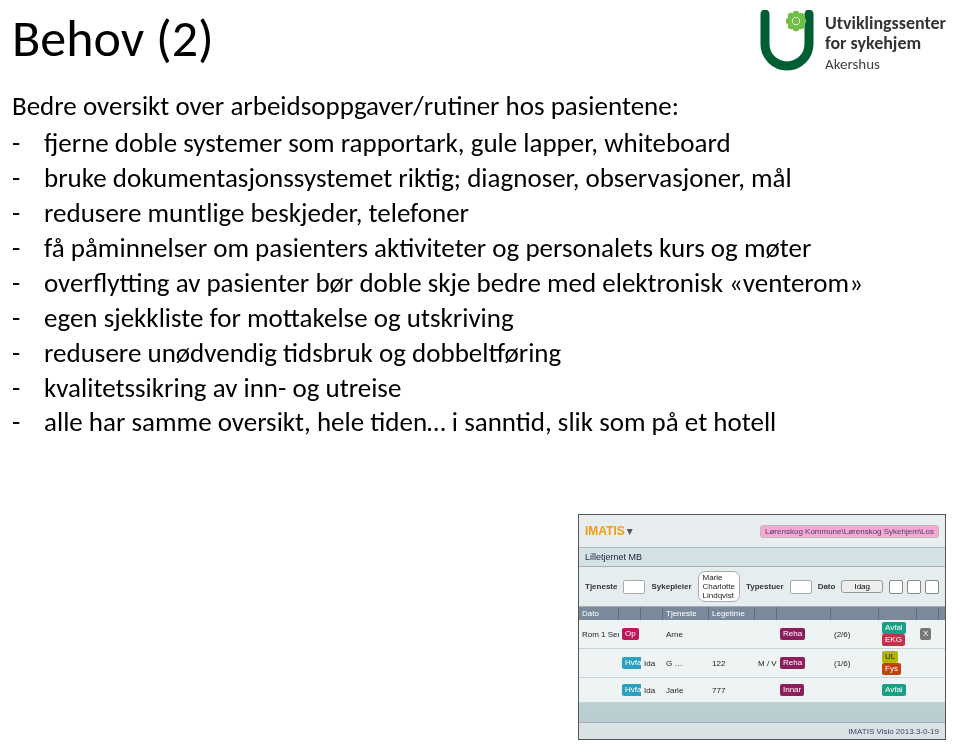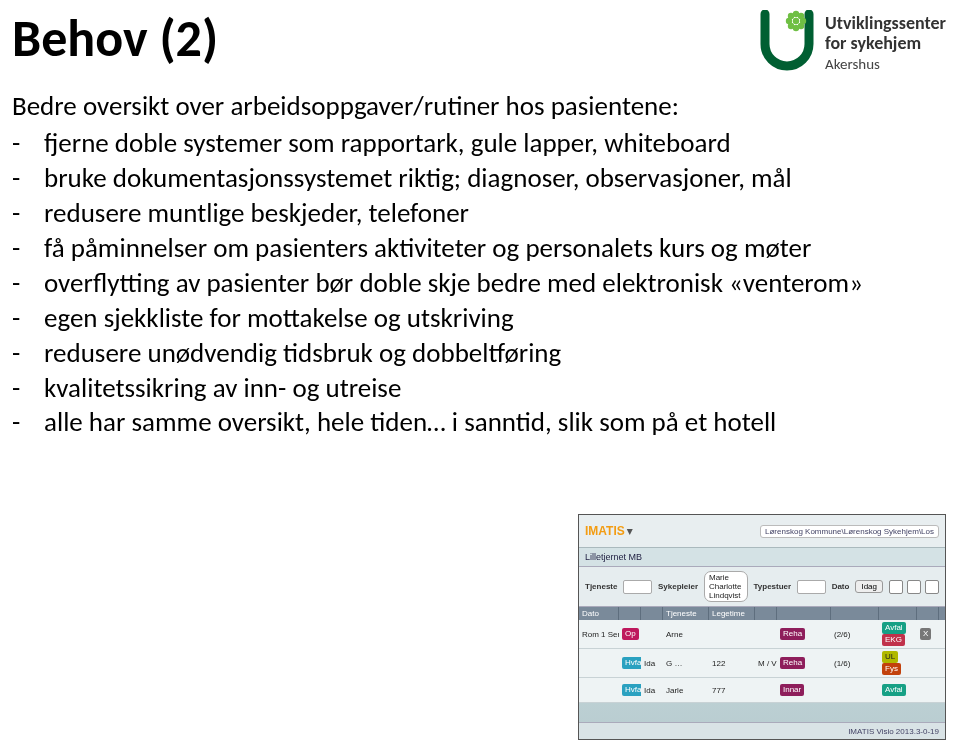--- a/index.html
+++ b/index.html
@@ -1,39 +1,39 @@
 <!DOCTYPE html>
 <html><head>
 <meta charset="utf-8">
 <style>
   html,body{margin:0;padding:0;width:960px;height:754px;background:#fff;font-family:Calibri,Arial,sans-serif;color:#000;overflow:hidden}
   .slide{position:relative;width:960px;height:754px;box-sizing:border-box}
-  .title{position:absolute;left:12px;top:6px;font-size:52px;font-weight:700}
+  .title{position:absolute;left:12px;top:6px;font-size:52px;font-weight:400}
   .logo-block{position:absolute;right:14px;top:10px;display:flex;align-items:flex-end;gap:10px}
   .logo-txt{font-size:16px;line-height:1.1;color:#333}
   .logo-txt .l1{font-weight:700;font-size:18px}
   .logo-txt .l2{font-weight:700;font-size:18px}
   .logo-txt .l3{font-weight:400;font-size:15px;color:#444;margin-top:2px}
   .logo-icon svg{display:block}
   .content{position:absolute;left:12px;top:90px;width:930px;font-size:27px;line-height:1.22}
   .intro{margin-bottom:4px}
   .bullets{margin:0;padding:0;list-style:none}
   .bullets li{display:flex;gap:18px;margin:0 0 2px 0}
   .dash{min-width:14px}
   .screenshot{position:absolute;right:14px;bottom:14px;width:368px;height:226px;border:1px solid #555;box-sizing:border-box;background:linear-gradient(#cfe0e2,#b8ccd0);font-family:Arial,sans-serif;overflow:hidden}
   .ss-toolbar{height:32px;background:#e8eef0;border-bottom:1px solid #aab9bd;display:flex;align-items:center;padding:0 6px;gap:18px;font-size:9px;color:#335}
   .ss-brand{font-weight:700;color:#f39c12;font-size:12px;margin-right:auto}
   .ss-brand i{color:#555;font-style:normal;font-weight:400;margin-left:2px}
-  .ss-tbi{background:#ffffff;border:1px solid #bbb;border-radius:3px;padding:1px 4px;font-size:8px;color:#446}
+  .ss-tbi{background:#f9a8d4;border:1px solid #bbb;border-radius:3px;padding:1px 4px;font-size:8px;color:#446}
   .ss-titlebar{background:#d4e2e5;padding:4px 6px;font-size:9px;color:#224;border-bottom:1px solid #aab}
   .ss-filter{display:flex;align-items:center;gap:6px;padding:4px 6px;background:#e6edef;border-bottom:1px solid #aab;font-size:8px}
   .ss-filter .lbl{color:#333;font-weight:700}
   .ss-filter .inp{background:#fff;border:1px solid #aaa;border-radius:2px;height:12px;width:70px}
   .ss-filter .name{background:#fff;border:1px solid #aaa;border-radius:7px;padding:1px 4px;color:#222}
-  .ss-filter .btn{background:#eee;border:1px solid #999;border-radius:3px;padding:1px 5px;font-size:8px}
+  .ss-filter .btn{background:#eee;border:1px solid #999;border-radius:3px;padding:1px 12px;font-size:8px}
   .ss-icons{margin-left:auto;display:flex;gap:4px}
   .ss-ico{width:12px;height:12px;background:#fff;border:1px solid #888;border-radius:2px}
   .ss-head{display:grid;grid-template-columns:40px 22px 22px 46px 46px 22px 54px 48px 38px 22px 22px 34px;background:#7a8a9a;color:#fff;font-size:8px}
   .ss-head div{padding:2px 3px;border-right:1px solid #5e6e7e;white-space:nowrap;overflow:hidden}
   .ss-body{background:#eef3f4}
   .ss-row{display:grid;grid-template-columns:40px 22px 22px 46px 46px 22px 54px 48px 38px 22px 22px 34px;border-bottom:1px solid #c8d2d5;font-size:8px;min-height:24px;align-items:center}
   .ss-row div{padding:2px 3px;white-space:nowrap;overflow:hidden;color:#222}
   .tag{display:inline-block;border-radius:2px;padding:0 3px;color:#fff;font-size:8px;line-height:12px}
   .t-red{background:#be185d}
   .t-mag{background:#8e1e5b}

